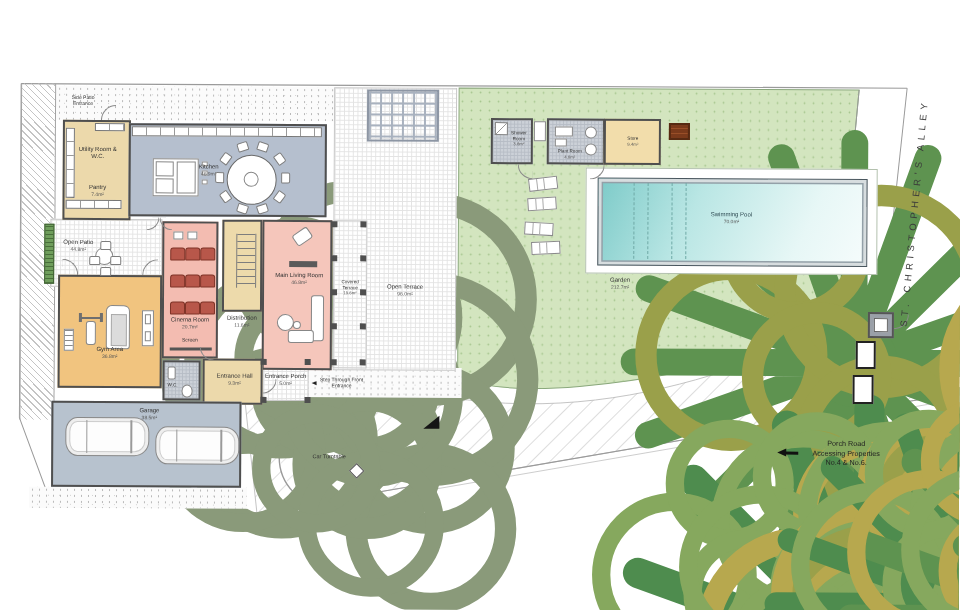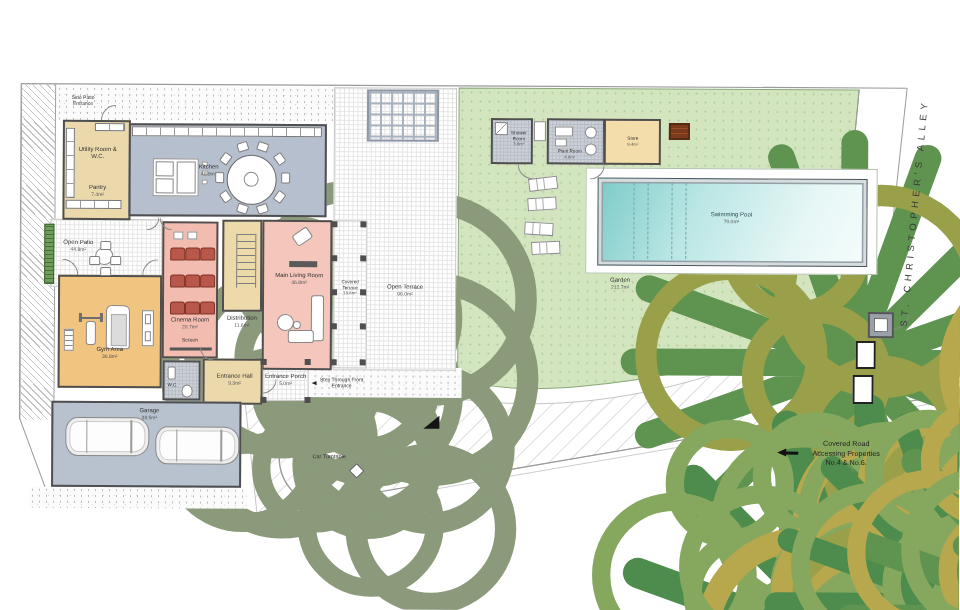--- a/index.html
+++ b/index.html
@@ -403,20 +403,20 @@
 
   <div class="lbl sm" style="left:64px;top:96px;width:36px;">
     <span>Side Patio Entrance</span>
   </div>
 
   <div class="alleytext">
     <span>ST. CHRISTOPHER'S ALLEY</span>
   </div>
 
   <div class="sharedroad">
-    <span>Covered Road</span><br>
+    <span>Porch Road</span><br>
     <span>Accessing Properties</span><br>
     <span>No.4 &amp; No.6.</span>
   </div>
   <div class="arrowbar" style="left:786px;top:450px;"></div>
   <div class="arrowhead" style="left:778px;top:446.5px;"></div>
 
 </div>
 
 </body></html>

